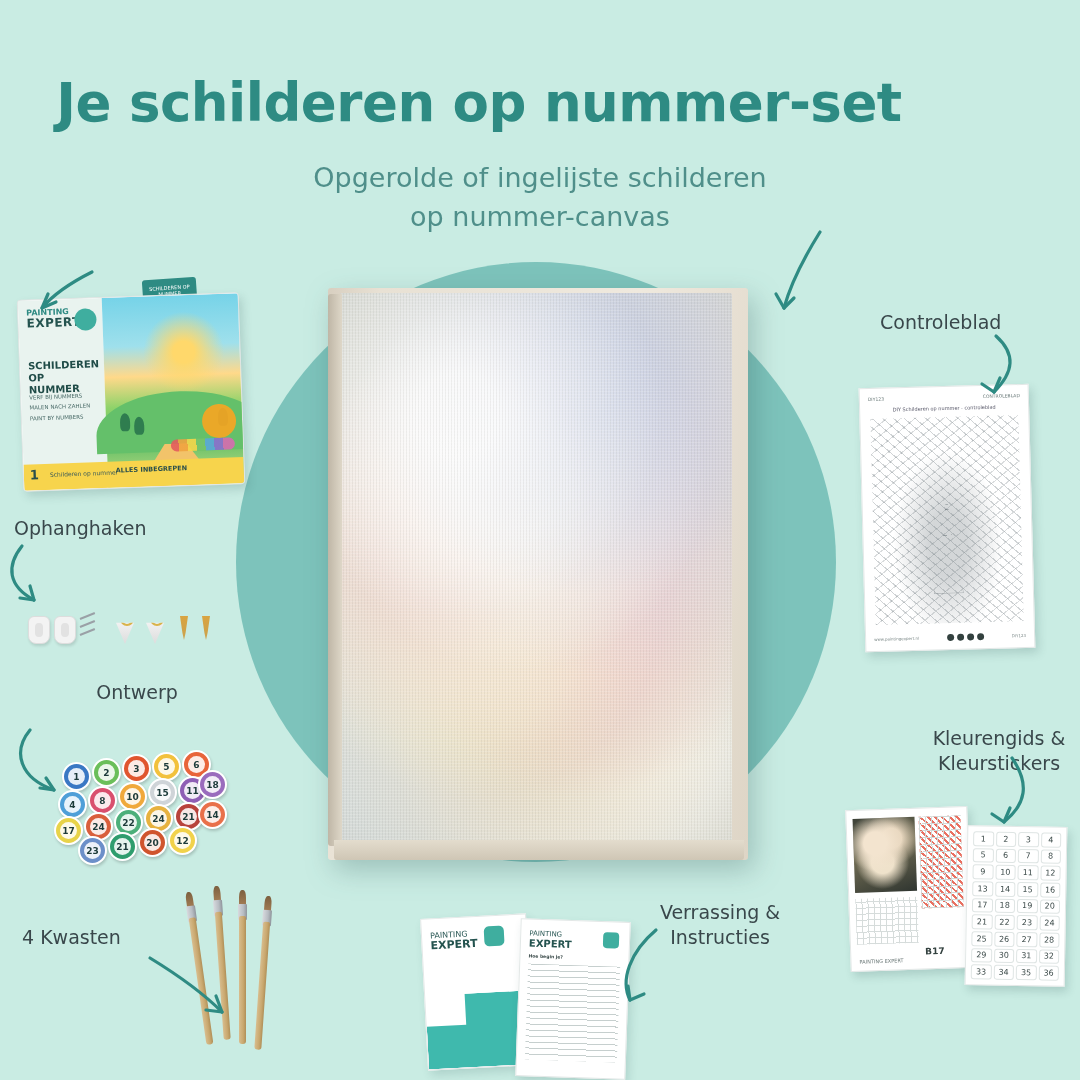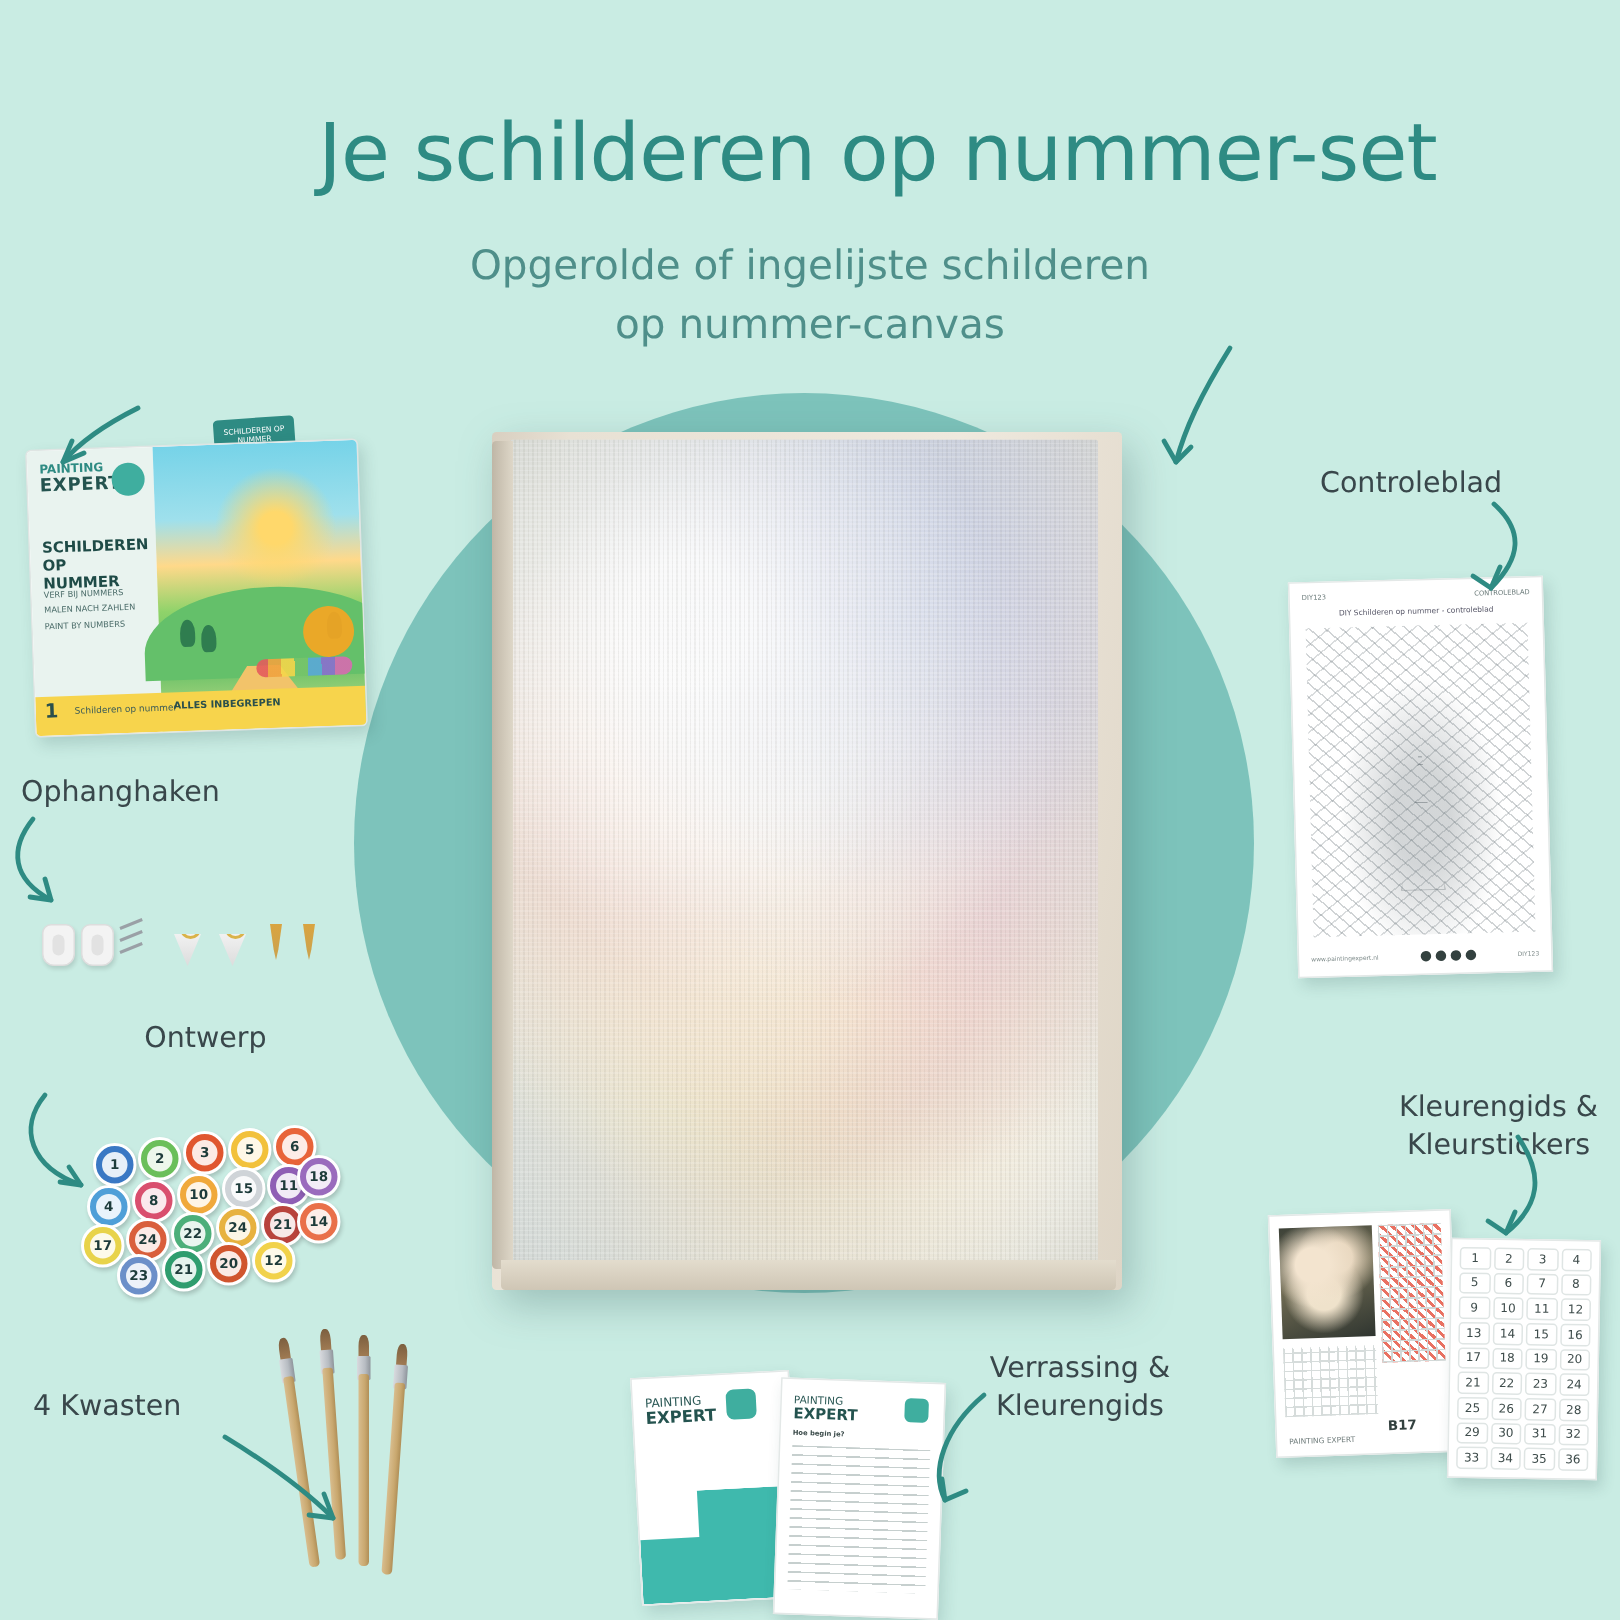--- a/index.html
+++ b/index.html
@@ -19,23 +19,23 @@
     width: 1080px;
     height: 1080px;
   }
 
   
   .title {
     position: absolute;
     left: 0;
     top: 72px;
     width: 958px;
-    text-align: right;
+    text-align: center;
     font-size: 53px;
-    font-weight: normal;
+    font-weight: bold;
     color: #2e8b83;
     letter-spacing: -0.5px;
   }
   .subtitle {
     position: absolute;
     left: 0;
     top: 158px;
     width: 1080px;
     text-align: center;
     font-size: 27px;
@@ -773,21 +773,21 @@
     <div>Ontwerp</div>
   </div>
   <div class="label lbl-brush">4 Kwasten</div>
   <div class="label lbl-check">Controleblad</div>
   <div class="label lbl-guide">
     <div>Kleurengids &amp;</div>
     <div>Kleurstickers</div>
   </div>
   <div class="label lbl-instr">
     <div>Verrassing &amp;</div>
-    <div>Kleurengids</div>
+    <div>Instructies</div>
   </div>
 
   <svg class="arrow" style="left:0;top:0" width="1080" height="1080" viewBox="0 0 1080 1080">
     <g fill="none" stroke="#2e8b83" stroke-width="3.2" stroke-linecap="round" stroke-linejoin="round">
 
       <path d="M92 272 C68 284 52 296 42 308"></path>
       <path d="M42 308 L56 302 M42 308 L48 294"></path>
 
       <path d="M22 546 C6 566 8 586 34 600"></path>
       <path d="M34 600 L20 598 M34 600 L30 586"></path>

